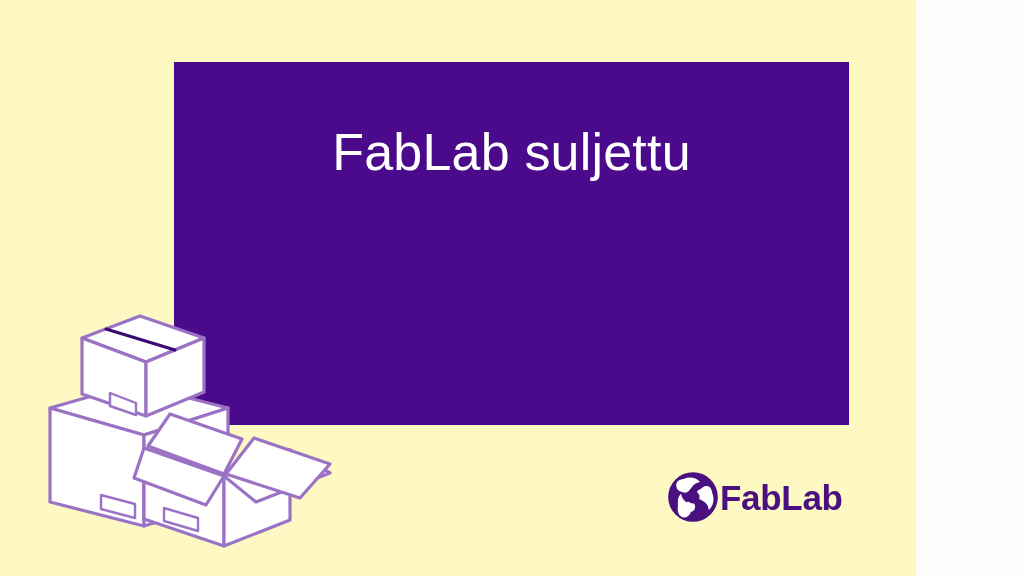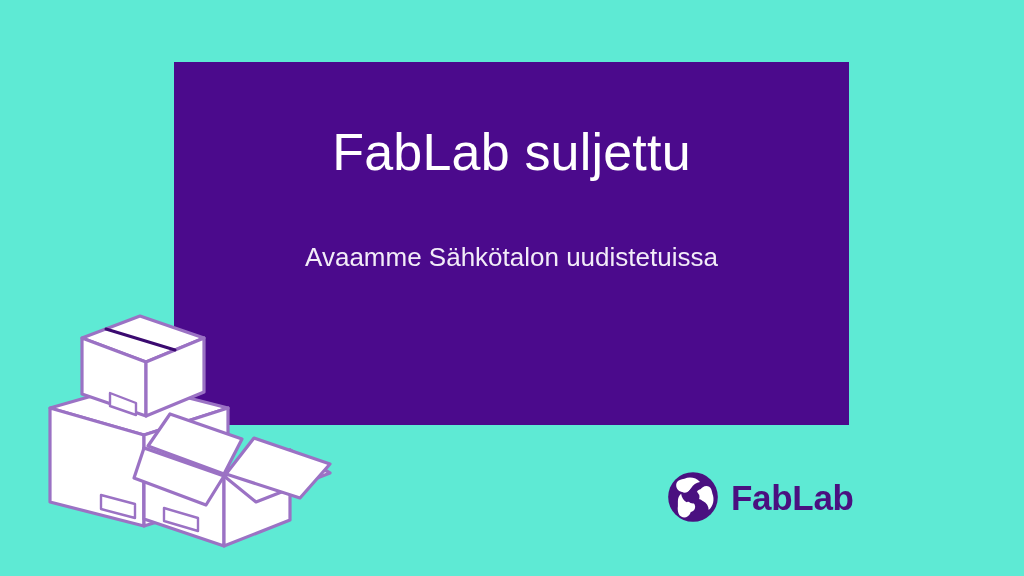--- a/index.html
+++ b/index.html
@@ -11,23 +11,23 @@
     height: 576px;
     background: #fcfcfc;
     font-family: "Liberation Sans", sans-serif;
     overflow: hidden;
     position: relative;
   }
 
   #slide {
     position: absolute;
     inset: 0;
-    width: 1024px;
+    width: 916px;
     height: 576px;
-    background: #5eead4;
+    background: #fef9c3;
     text-decoration: underline;
   }
 
   
   #panel {
     position: absolute;
     left: 174px;
     top: 62px;
     width: 675px;
     height: 363px;
@@ -83,21 +83,21 @@
     display: flex;
     align-items: center;
     z-index: 6;
   }
   #logo-mark {
     width: 54px;
     height: 54px;
     flex: 0 0 auto;
   }
   #logo-wordmark {
-    margin-left: 11px;
+    margin-left: 0;
     font-size: 35px;
     line-height: 1;
     white-space: nowrap;
     color: #4b1a86;
     display: flex;
     align-items: flex-start;
     flex-direction: column;
   }
   #logo-word-fablab {
     font-weight: 700;
@@ -114,21 +114,20 @@
 </head>
 <body>
 
 <div id="slide">
 
   <div id="panel">
 
     <div id="panel-title">FabLab suljettu</div>
 
     <div id="panel-subtitle">
-      <span class="sub-line">Avaamme Sähkötalon uudistetuissa</span>
     </div>
 
   </div>
 
   <svg id="boxes" viewBox="0 0 306 250">
     <g fill="#ffffff" stroke="#9b72c4" stroke-width="3.2" stroke-linejoin="round" stroke-linecap="round">
 
       <g>
 
         <polygon points="12,110 96,86 190,110 106,137"></polygon>

